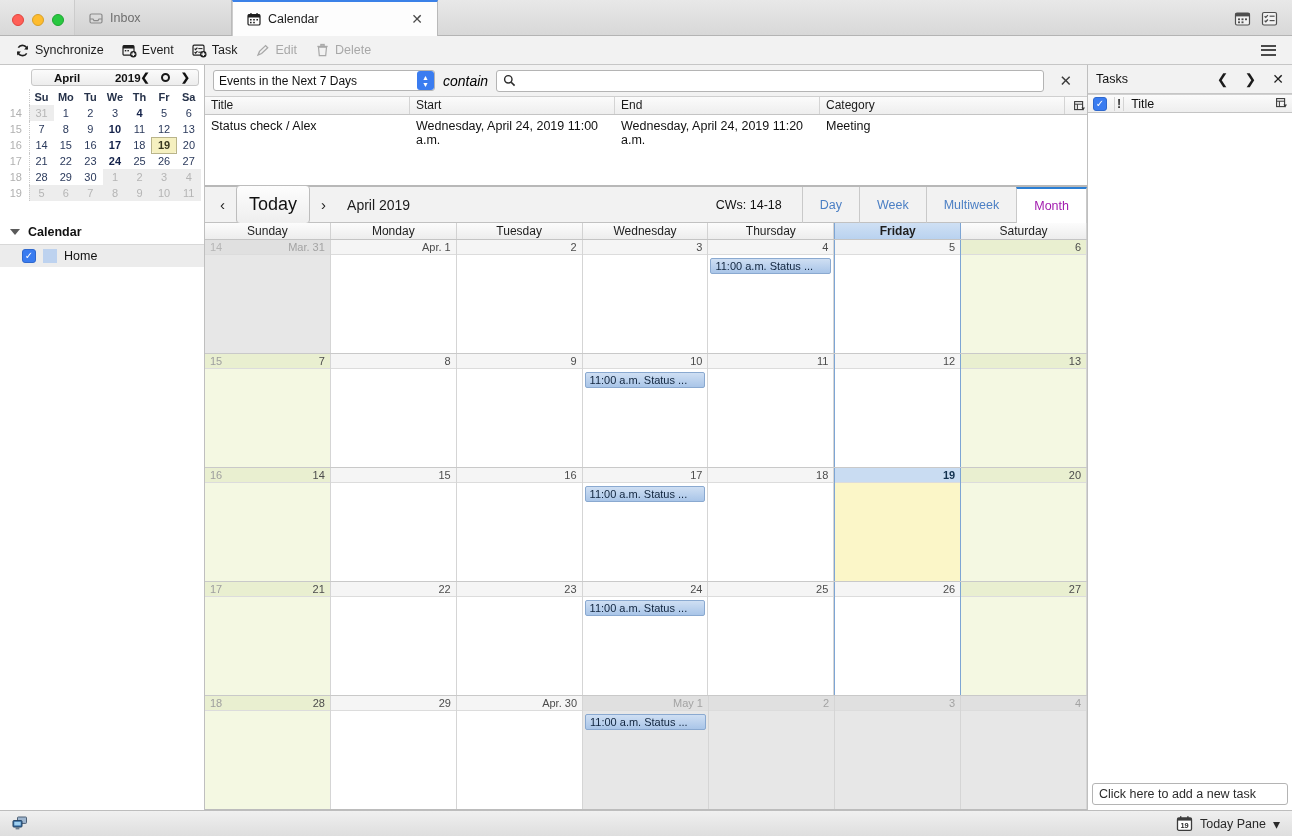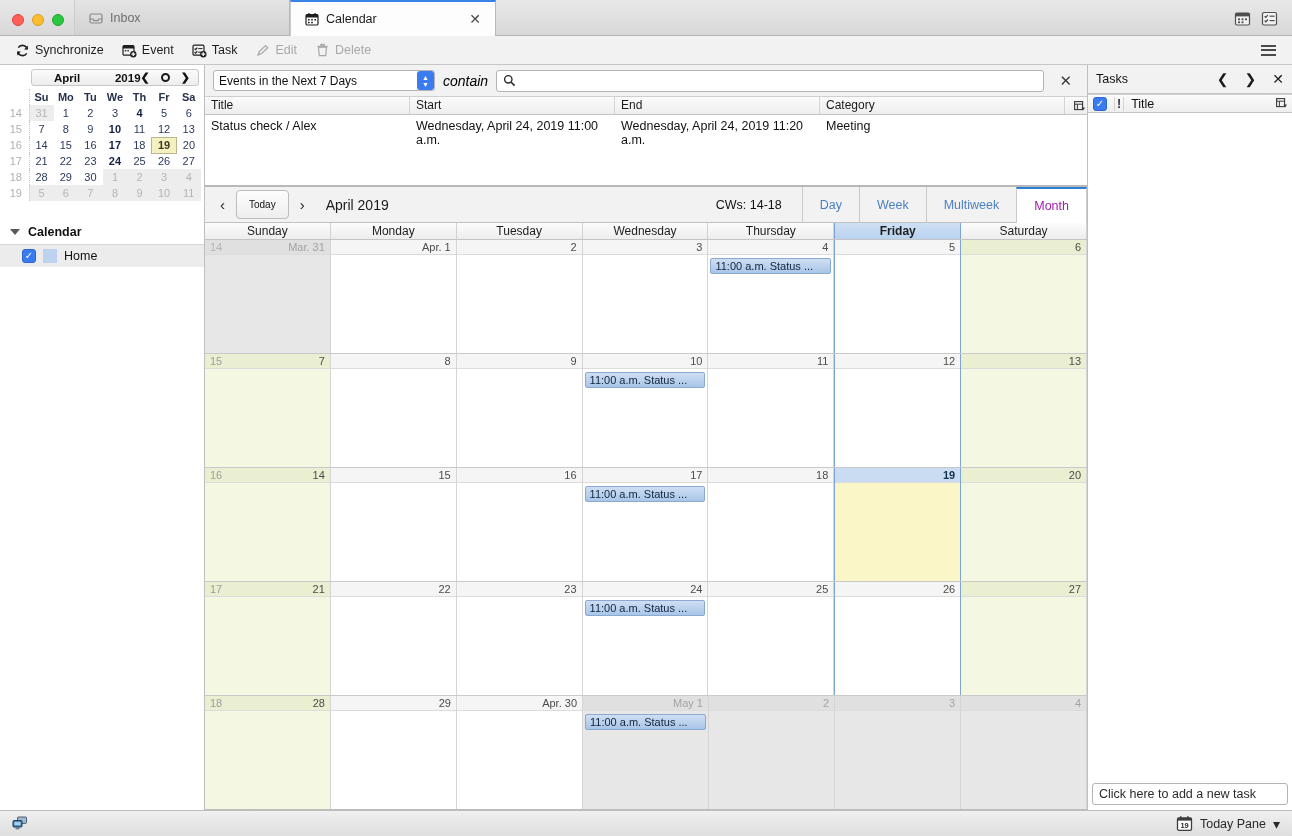--- a/index.html
+++ b/index.html
@@ -24,21 +24,21 @@
   .dot { width: 12px; height: 12px; border-radius: 50%; display: block; }
   .dot.red { background: #ff5f57; border: 1px solid #e0443e; }
   .dot.yellow { background: #febc2e; border: 1px solid #d6a02a; }
   .dot.green { background: #28c840; border: 1px solid #1fa532; }
 
   .tab {
     height: 35px; display: flex; align-items: center; gap: 7px;
     padding: 0 14px; font-size: 12.5px; position: relative;
     border-right: 1px solid #b9b9b9; border-left: 1px solid #cccccc;
   }
-  .tab.inactive { background: linear-gradient(#e4e4e4, #d2d2d2); color: #6e6e6e; width: 216px; }
+  .tab.inactive { background: linear-gradient(#e4e4e4, #d2d2d2); color: #6e6e6e; width: 158px; }
   .tab.active {
     background: #fdfdfd; color: #1b1b1b; width: 206px;
     border-top: 2px solid #3a81e8; margin-bottom: -1px; height: 36px;
     justify-content: flex-start;
   }
   .tab .tabclose { margin-left: auto; font-size: 14px; color: #4a4a4a; line-height: 1; }
   .tab-filler { flex: 1; }
   .winicons { display: flex; align-items: center; gap: 10px; padding: 0 14px 8px 0; }
 
   
@@ -102,21 +102,21 @@
   .evhead { display: flex; height: 18px; background: linear-gradient(#fbfbfb, #eeeeee); border-bottom: 1px solid #c4c4c4; font-size: 12px; color: #1a1a1a; }
   .evhead > div { padding: 1px 0 0 6px; border-right: 1px solid #d4d4d4; }
   .evrow { display: flex; font-size: 12.5px; color: #111; padding-top: 4px; }
   .evrow > div { padding-left: 6px; }
   .c-title { width: 205px; } .c-start { width: 205px; } .c-end { width: 205px; } .c-cat { flex: 1; }
   .colpick { width: 22px; border-right: none !important; display: flex; align-items: center; justify-content: center; }
 
   
   .calnav { height: 36px; min-height: 36px; background: #f2f2f2; border-bottom: 1px solid #c1c1c1; display: flex; align-items: center; padding-left: 10px; gap: 6px; }
   .arrowbtn { font-size: 15px; color: #222; padding: 0 5px; }
-  .todaybtn { background: linear-gradient(#fdfdfd, #eeeeee); border: 1px solid #bdbdbd; border-radius: 4px; padding: 8px 12px; font-size: 10px; color: #111; }
+  .todaybtn { background: linear-gradient(#fdfdfd, #eeeeee); border: 1px solid #bdbdbd; border-radius: 4px; padding: 8px 12px; font-size: 18px; color: #111; }
   .monthlbl { font-size: 14px; color: #1b1b1b; margin-left: 10px; }
   .cws { margin-left: auto; font-size: 12.5px; color: #111; padding-right: 14px; }
   .viewtabs { display: flex; height: 36px; }
   .vtab { display: flex; align-items: center; padding: 0 17px; font-size: 12.5px; color: #4b7fc4; border-left: 1px solid #c9c9c9; }
   .vtab.sel { background: #fff; color: #a21caf; border-top: 2px solid #2b7fd4; border-right: 1px solid #c9c9c9; }
 
   
   .dayhdr { display: flex; height: 17px; min-height: 17px; background: linear-gradient(#fcfcfc, #ededed); border-bottom: 1px solid #c4c4c4; }
   .dayhdr > div { flex: 1; text-align: center; font-size: 12px; color: #1e1e1e; border-right: 1px solid #d2d2d2; padding-top: 1px; }
   .dayhdr > div.todaycol { background: linear-gradient(#cfe0f4, #b9d2ef); font-weight: bold; border-left: 1px solid #7da5d4; border-right: 1px solid #7da5d4; }

